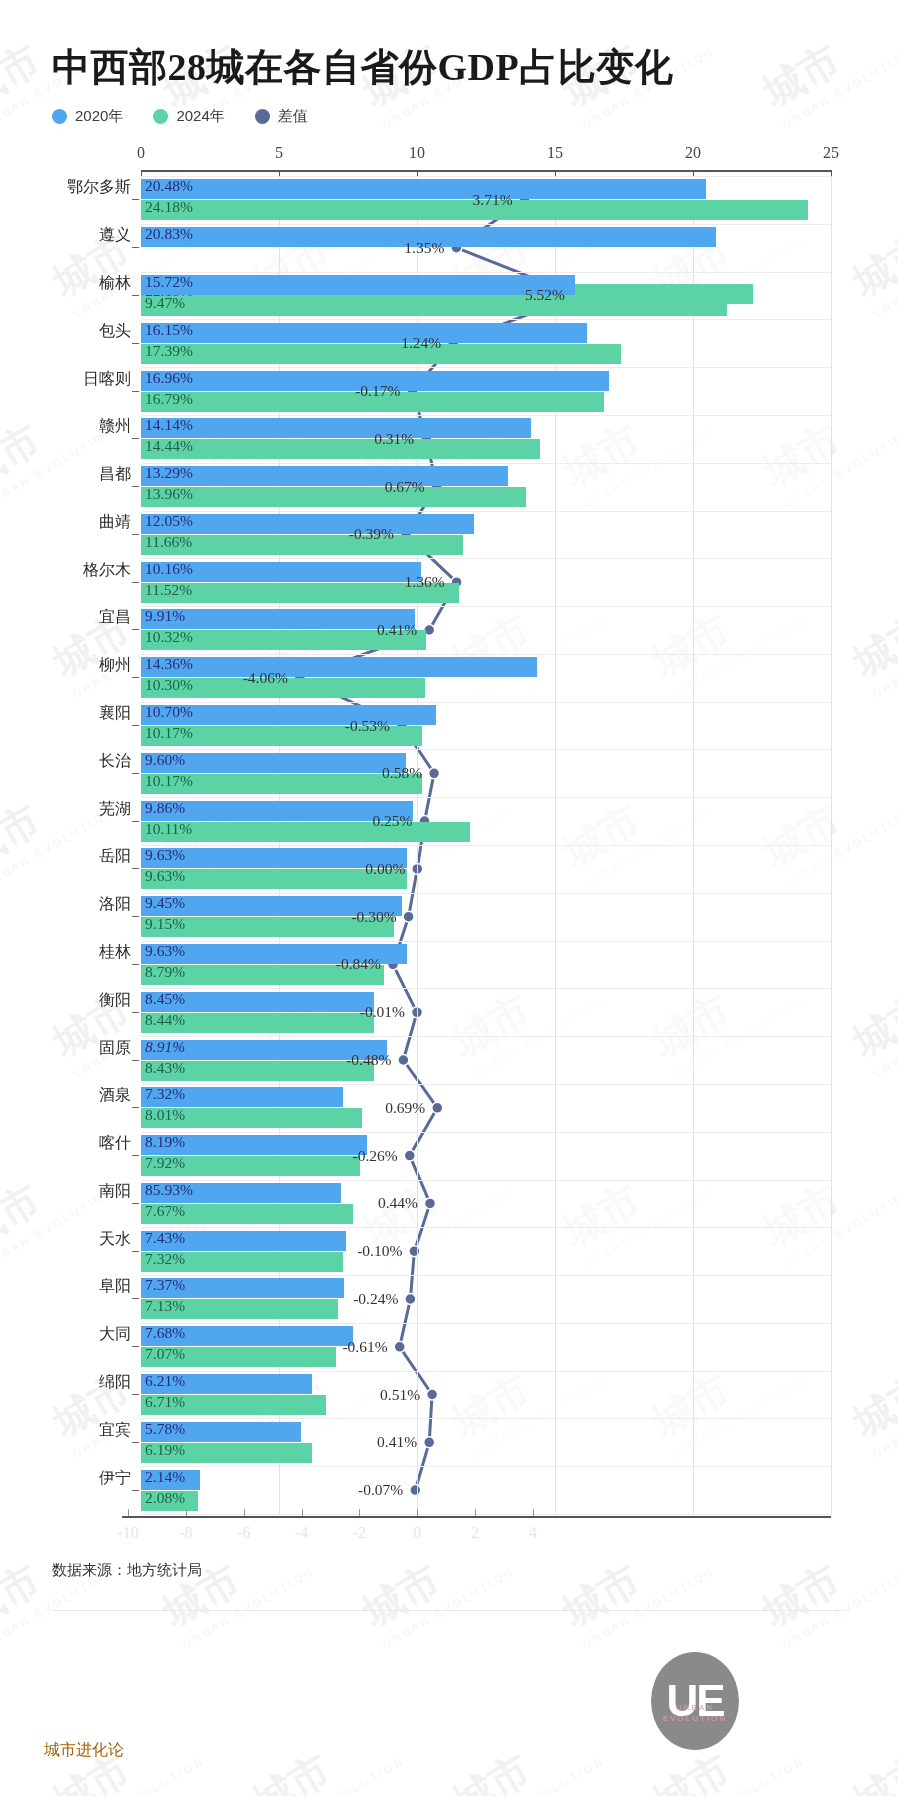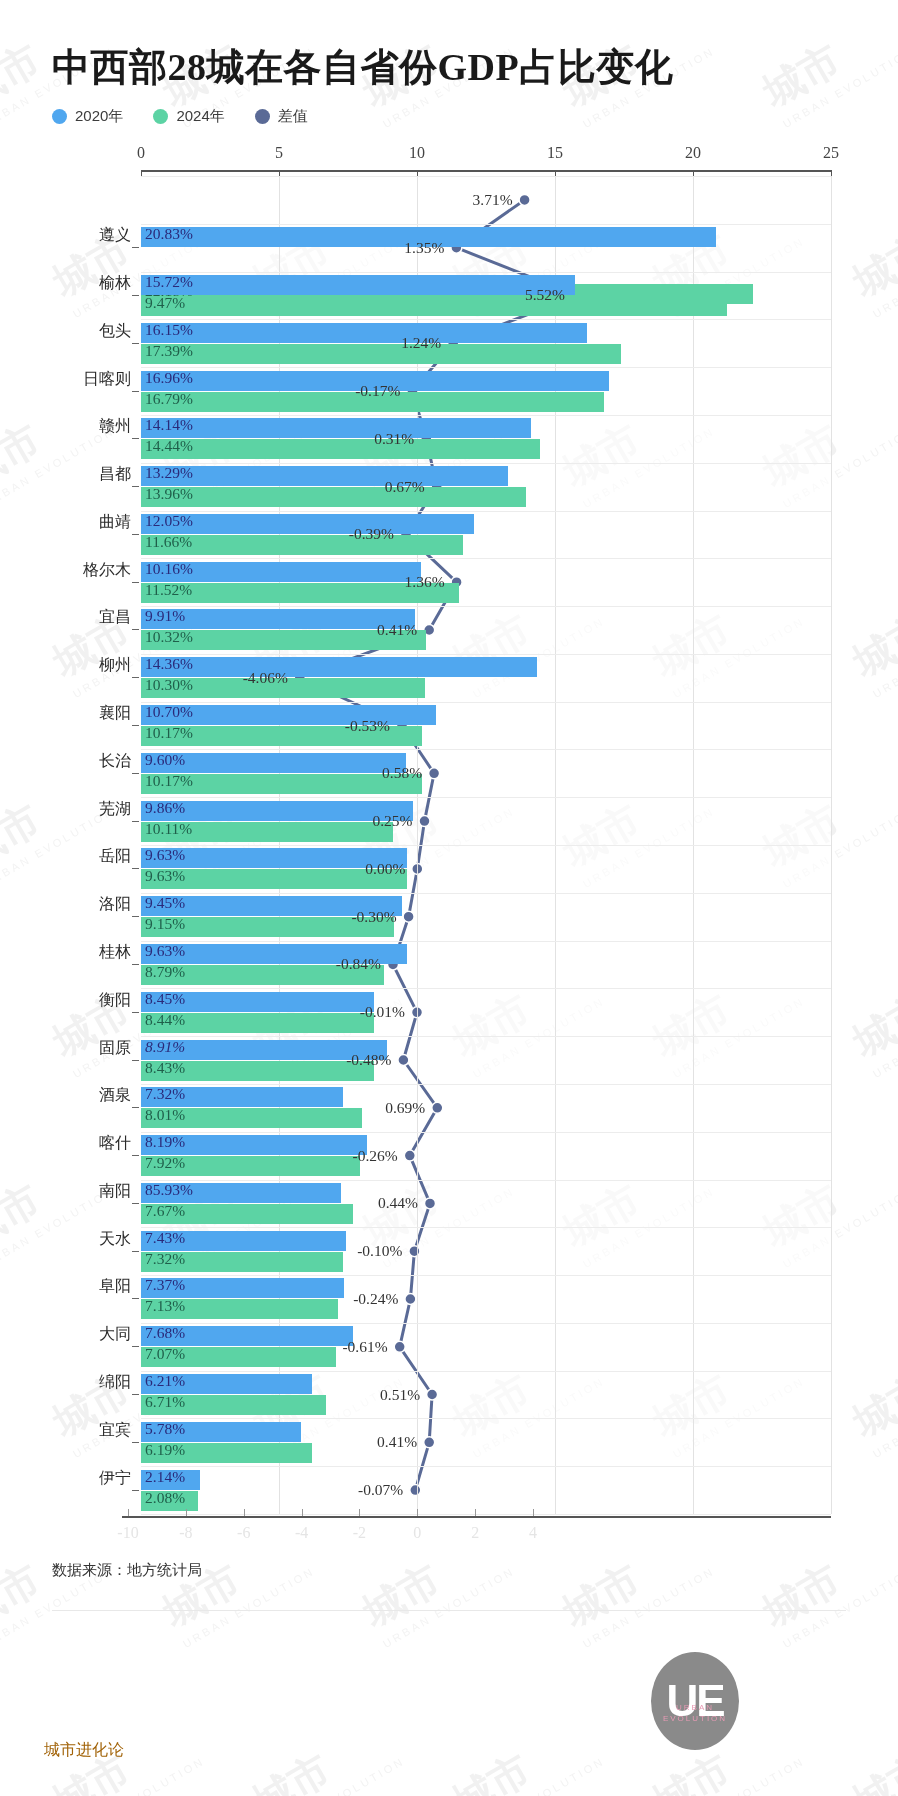--- a/index.html
+++ b/index.html
@@ -282,20 +282,30 @@
       <div class="gridline-h" style="top: 907.929px;"></div>
       <div class="gridline-h" style="top: 955.714px;"></div>
       <div class="gridline-h" style="top: 1003.5px;"></div>
       <div class="gridline-h" style="top: 1051.29px;"></div>
       <div class="gridline-h" style="top: 1099.07px;"></div>
       <div class="gridline-h" style="top: 1146.86px;"></div>
       <div class="gridline-h" style="top: 1194.64px;"></div>
       <div class="gridline-h" style="top: 1242.43px;"></div>
       <div class="gridline-h" style="top: 1290.21px;"></div>
       <div class="gridline-h" style="top: 1338px;"></div>
+      <div class="row" style="top: 3.39286px; height: 41px;">
+        <div class="cat-label">鄂尔多斯</div>
+        <div class="cat-tick"></div>
+        <div class="bar b2020" style="width: 565.248px; background: rgb(80, 167, 239);">
+          <span class="bar-label">20.48%</span>
+        </div>
+        <div class="bar b2024" style="width: 667.368px; background: rgb(92, 211, 164);">
+          <span class="bar-label">24.18%</span>
+        </div>
+      </div>
       <div class="row" style="top: 51.1786px; height: 41px;">
         <div class="cat-label">遵义</div>
         <div class="cat-tick"></div>
         <div class="bar b2020" style="width: 574.908px; background: rgb(80, 167, 239);">
           <span class="bar-label">20.83%</span>
         </div>
         <div class="bar b2024" style="width: 612.168px; background: rgb(92, 211, 164); margin-top: 36px;">
           <span class="bar-label">22.18%</span>
         </div>
       </div>
@@ -408,21 +418,21 @@
         <div class="bar b2024" style="width: 280.692px; background: rgb(92, 211, 164);">
           <span class="bar-label">10.17%</span>
         </div>
       </div>
       <div class="row" style="top: 624.607px; height: 41px;">
         <div class="cat-label">芜湖</div>
         <div class="cat-tick"></div>
         <div class="bar b2020" style="width: 272.136px; background: rgb(80, 167, 239);">
           <span class="bar-label">9.86%</span>
         </div>
-        <div class="bar b2024" style="width: 252px; background: rgb(92, 211, 164);">
+        <div class="bar b2024" style="width: 329px; background: rgb(92, 211, 164);">
           <span class="bar-label">10.11%</span>
         </div>
       </div>
       <div class="row" style="top: 672.393px; height: 41px;">
         <div class="cat-label">岳阳</div>
         <div class="cat-tick"></div>
         <div class="bar b2020" style="width: 265.788px; background: rgb(80, 167, 239);">
           <span class="bar-label">9.63%</span>
         </div>
         <div class="bar b2024" style="width: 265.788px; background: rgb(92, 211, 164);">

